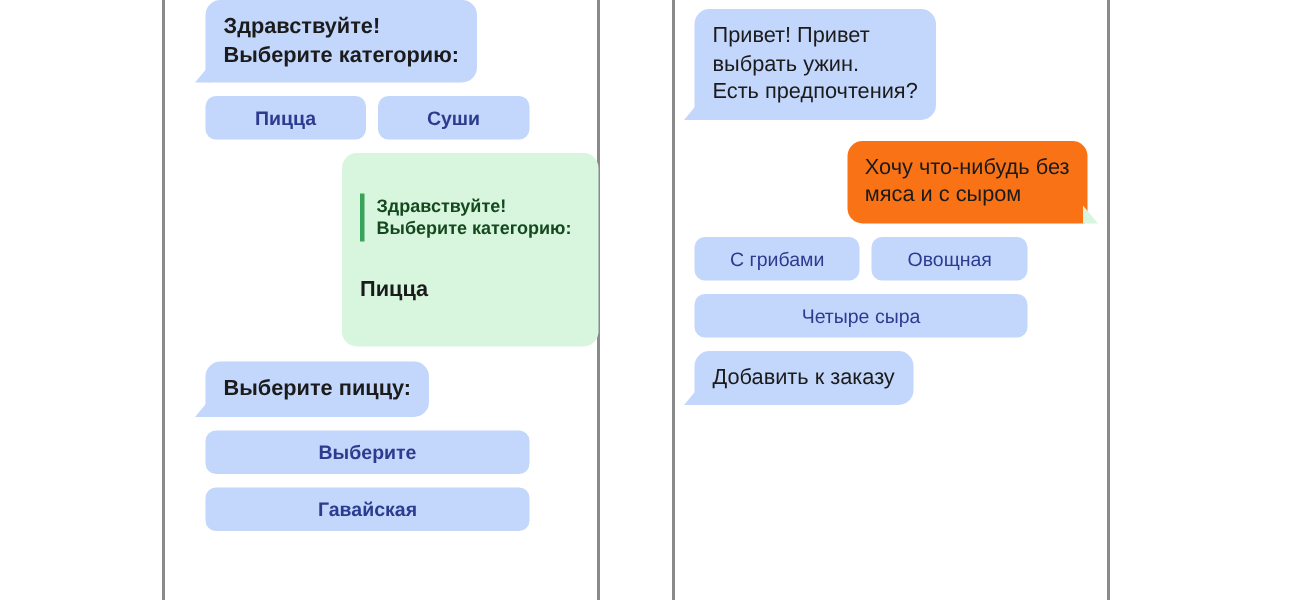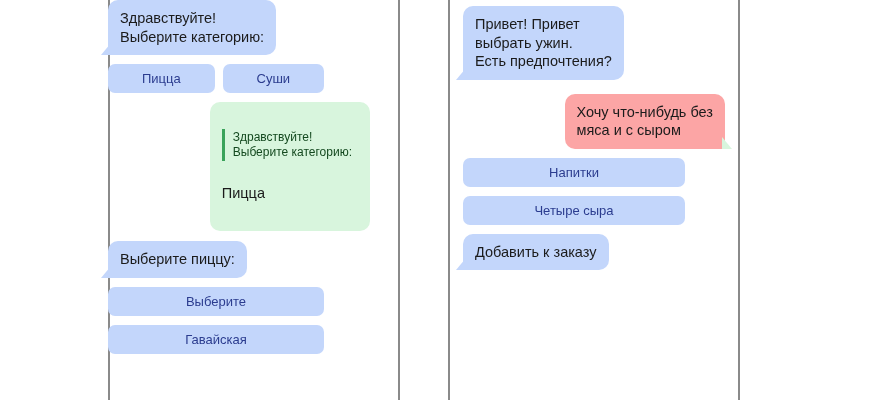--- a/index.html
+++ b/index.html
@@ -31,21 +31,21 @@
   }
   .panel-left  { left: 108px; width: 292px; }
   .panel-right { left: 448px; width: 292px; }
 
   .col {
     position: absolute;
     top: 0;
     width: 262px;
     height: 400px;
   }
-  .col-left  { left: 108px; }
+  .col-left  { left: 137px; font-weight: bold; }
   .col-right { left: 463px; }
 
   .row {
     display: flex;
     width: 100%;
     margin-bottom: 9px;
   }
   .row.left  { justify-content: flex-start; }
   .row.right { justify-content: flex-end; }
 
@@ -68,21 +68,21 @@
     content: "";
     position: absolute;
     left: -7px;
     bottom: 0;
     width: 0; height: 0;
     border-style: solid;
     border-width: 0 0 12px 10px;
     border-color: transparent transparent #c3d6fb transparent;
   }
   .bubble.user {
-    background: #fca5a5;
+    background: #f97316;
     border-bottom-right-radius: 3px;
   }
   .bubble.user::after {
     content: "";
     position: absolute;
     right: -7px;
     bottom: 0;
     width: 0; height: 0;
     border-style: solid;
     border-width: 0 10px 12px 0;
@@ -182,21 +182,22 @@
 Есть предпочтения?</div>
     </div>
 
     <div class="row right" style="margin-top:14px;">
       <div class="bubble user">Хочу что-нибудь без
 мяса и с сыром</div>
     </div>
 
 
     <div class="chips wide">
-      <div class="chip">Напитки</div>
+      <div class="chip">С грибами</div>
+      <div class="chip">Овощная</div>
     </div>
 
     <div class="chips wide">
       <div class="chip full">Четыре сыра</div>
     </div>
 
     <div class="row left">
       <div class="bubble bot">Добавить к заказу</div>
     </div>
 

